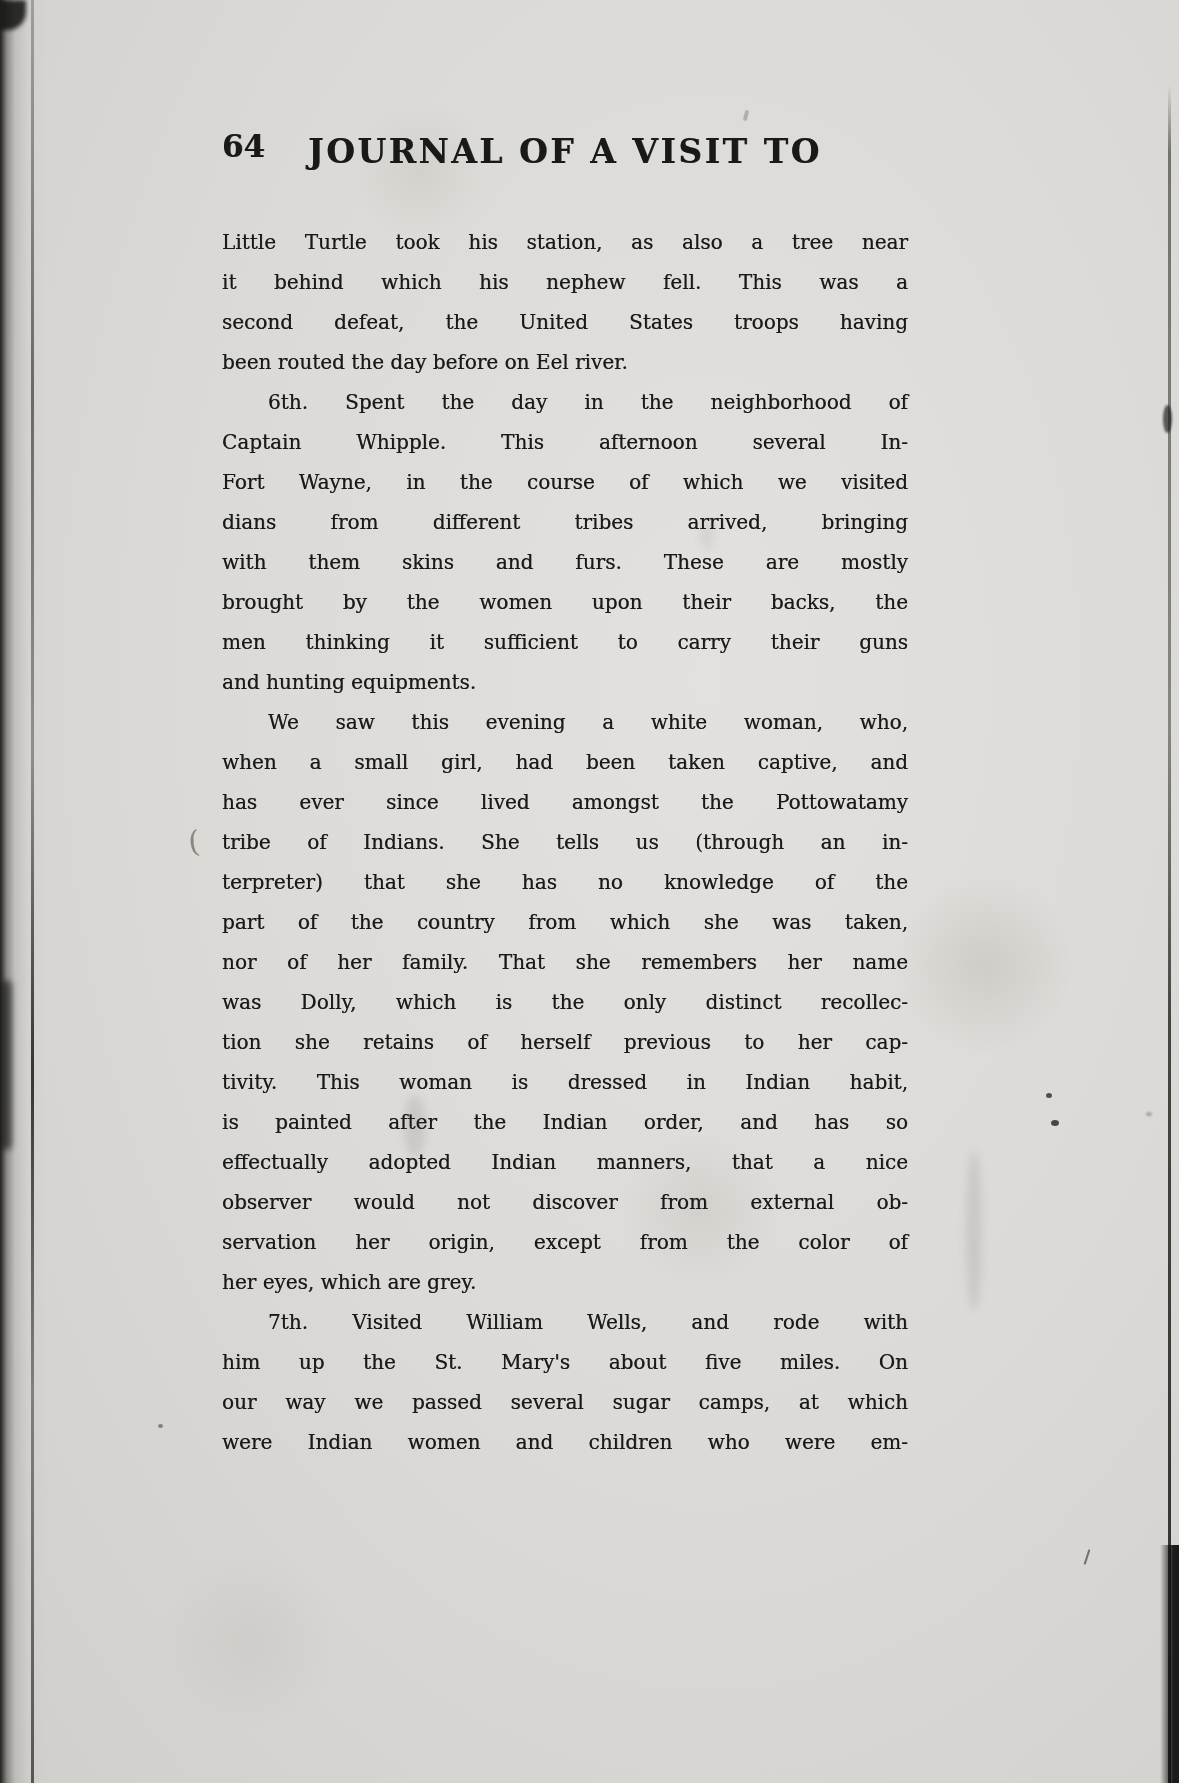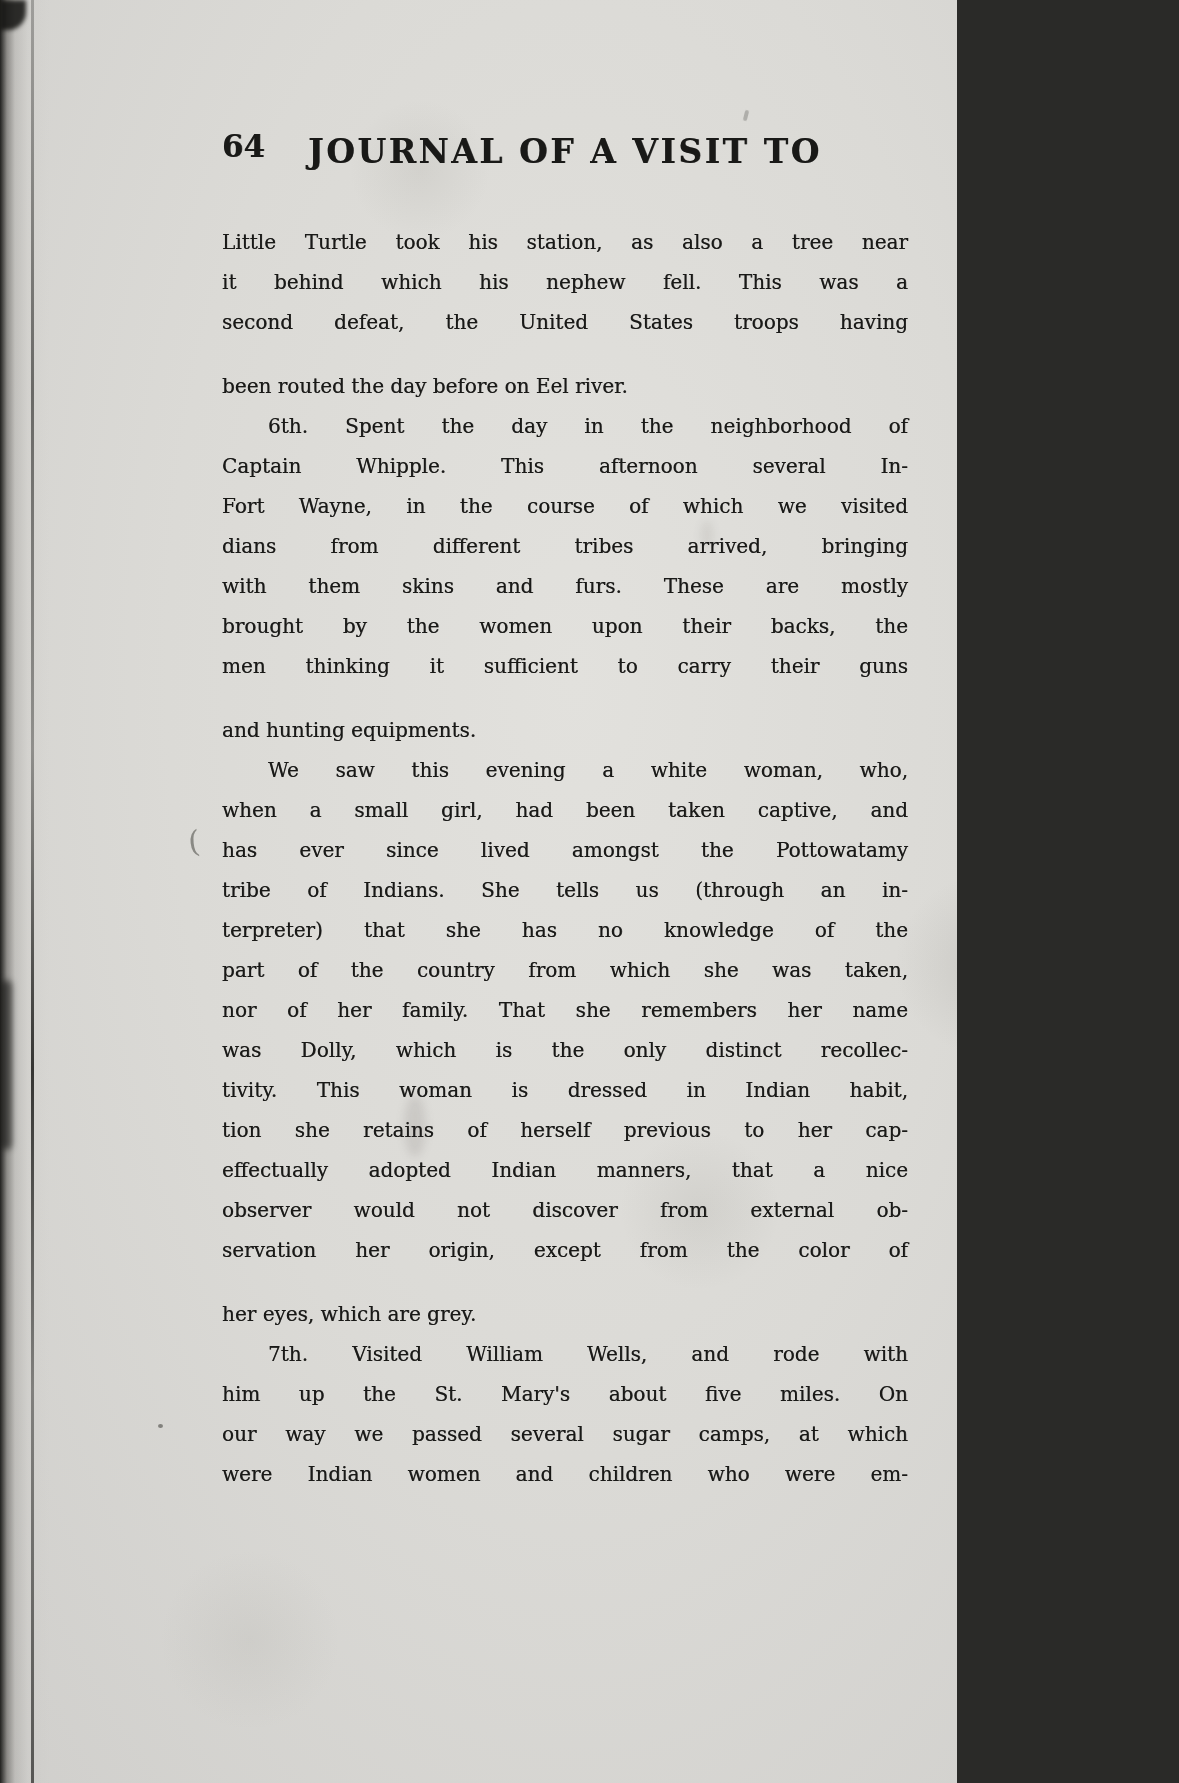--- a/index.html
+++ b/index.html
@@ -1,18 +1,18 @@
 <!DOCTYPE html>
 <html><head>
 <meta charset="utf-8">
 <style>
   html,body{margin:0;padding:0;background:#2a2a28;}
   #scan{
     position:relative;
-    width:957px;height:1783px;
+    width:1179px;height:1783px;
     overflow:hidden;
     font-family:"DejaVu Serif","Liberation Serif",serif;
     color:#191917;
     background:
       radial-gradient(circle at 420px 170px, rgba(150,148,140,.14), transparent 70px),
       radial-gradient(circle at 985px 965px, rgba(110,108,100,.14), transparent 90px),
       radial-gradient(circle at 700px 1210px, rgba(110,108,100,.10), transparent 80px),
       radial-gradient(circle at 250px 1640px, rgba(140,138,130,.10), transparent 90px),
       radial-gradient(ellipse at 60% 38%, #e2e1dd 0%, #dbdad6 50%, #d0cfcc 100%);
   }
@@ -39,21 +39,21 @@
   .header{position:absolute;left:222px;top:126px;width:686px;height:44px;}
   .pageno{position:absolute;left:0;top:2px;font-size:31px;font-weight:bold;
     text-shadow:.4px .4px .6px rgba(25,25,25,.6);}
   .runhead{position:absolute;left:0;right:0;top:6px;text-align:center;font-size:33px;
     font-weight:bold;letter-spacing:2.5px;text-shadow:.4px .4px .6px rgba(25,25,25,.6);}
   
   .text-block{position:absolute;left:222px;top:222px;width:686px;}
   .line{height:40px;line-height:40px;font-size:20px;
     text-align:justify;text-align-last:justify;white-space:normal;
     text-shadow:.35px .35px .55px rgba(25,25,25,.65);}
-  .line.no-just{text-align-last:left;margin-top:24px;}
+  .line.no-just{text-align-last:left;}
   .line.indent{text-indent:46px;}
   
   .margin-paren{position:absolute;left:188px;top:824px;font-size:30px;
     color:rgba(55,55,50,.5);transform:rotate(-6deg);}
   .speck{position:absolute;background:#2b2b28;border-radius:50%;}
   .sp1{left:1046px;top:1093px;width:6px;height:5px;opacity:.8;}
   .sp2{left:1051px;top:1120px;width:8px;height:6px;opacity:.85;}
   .sp3{left:1146px;top:1112px;width:6px;height:4px;opacity:.3;filter:blur(1px);}
   .sp4{left:744px;top:110px;width:4px;height:11px;opacity:.25;transform:rotate(14deg);
     border-radius:2px;filter:blur(.5px);}
@@ -101,22 +101,23 @@
       </div>
       <div class="paragraph">
         <div class="line indent">We saw this evening a white woman, who,</div>
         <div class="line">when a small girl, had been taken captive, and</div>
         <div class="line">has ever since lived amongst the Pottowatamy</div>
         <div class="line">tribe of Indians.  She tells us (through an in-</div>
         <div class="line">terpreter) that she has no knowledge of the</div>
         <div class="line">part of the country from which she was taken,</div>
         <div class="line">nor of her family.  That she remembers her name</div>
         <div class="line">was Dolly, which is the only distinct recollec-</div>
+        <div class="line">tion she retains of herself previous to her cap-</div>
         <div class="line">tivity.  This woman is dressed in Indian habit,</div>
-        <div class="line">tion she retains of herself previous to her cap-</div>
+        <div class="line">is painted after the Indian order, and has so</div>
         <div class="line">effectually adopted Indian manners, that a nice</div>
         <div class="line">observer would not discover from external ob-</div>
         <div class="line">servation her origin, except from the color of</div>
         <div class="line no-just">her eyes, which are grey.</div>
       </div>
       <div class="paragraph">
         <div class="line indent">7th. Visited William Wells, and rode with</div>
         <div class="line">him up the St. Mary's about five miles.  On</div>
         <div class="line">our way we passed several sugar camps, at which</div>
         <div class="line">were Indian women and children who were em-</div>

